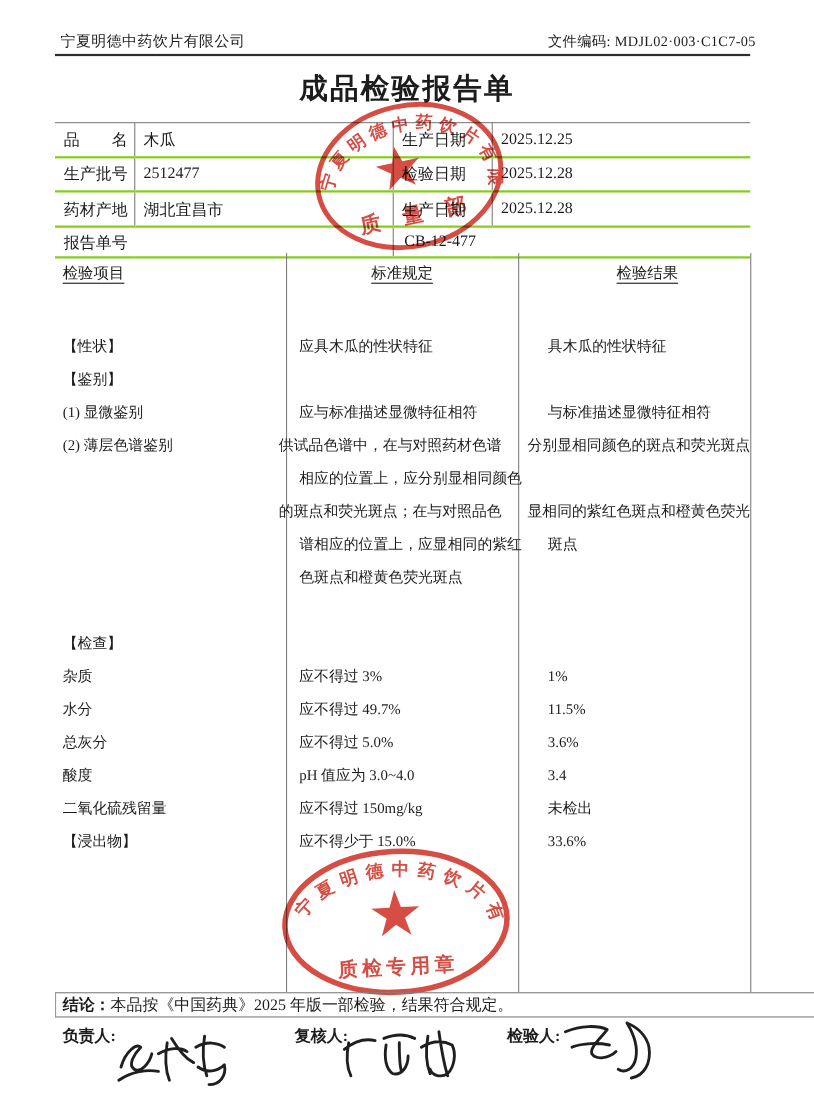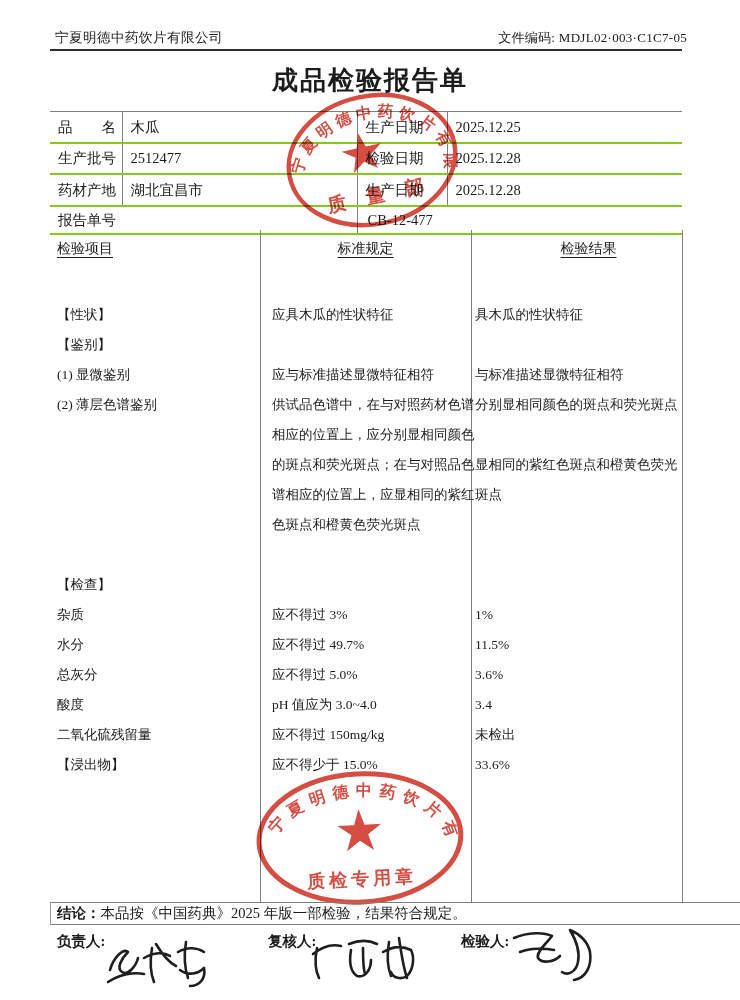--- a/index.html
+++ b/index.html
@@ -30,21 +30,21 @@
   .thead{position:absolute;top:10px;left:0;width:632px;height:30px;font-size:14px;}
   .thead .c1{position:absolute;left:7px;}
   .thead .c2{position:absolute;left:210px;width:211px;text-align:center;}
   .thead .c3{position:absolute;left:421px;width:211px;text-align:center;padding-left:12px;}
   .thead span{text-decoration:underline;text-underline-offset:4px;}
   .tbody{position:absolute;left:0;top:40px;width:632px;}
   .trow{display:flex;height:30px;line-height:30px;}
   .trow .cell{white-space:nowrap;overflow:visible;}
   .trow .c1{width:203px;padding-left:7px;}
   .trow .c2{width:199px;padding-left:12px;}
-  .trow .c3{padding-left:4px;flex:1;}
+  .trow .c3{padding-left:27px;flex:1;}
   
   .conclusion{position:absolute;left:50px;top:902px;width:708px;height:23px;
     border-top:1px solid #7f7f7f;border-bottom:1px solid #7f7f7f;border-left:1px solid #9a9a9a;
     border-right:1px solid #7f7f7f;display:flex;align-items:center;font-size:14.5px;box-sizing:border-box;}
   .conclusion .lab{font-weight:bold;padding-left:6px;}
   .signrow{position:absolute;left:50px;top:930px;width:632px;height:60px;font-size:14.5px;}
   .signrow .slab{position:absolute;top:2px;font-weight:bold;}
   .sl1{left:7px;} .sl2{left:218px;} .sl3{left:411px;}
   .sig{position:absolute;}
   .sig path{fill:none;stroke:#1f1f1f;stroke-width:2.6;stroke-linecap:round;stroke-linejoin:round;}

